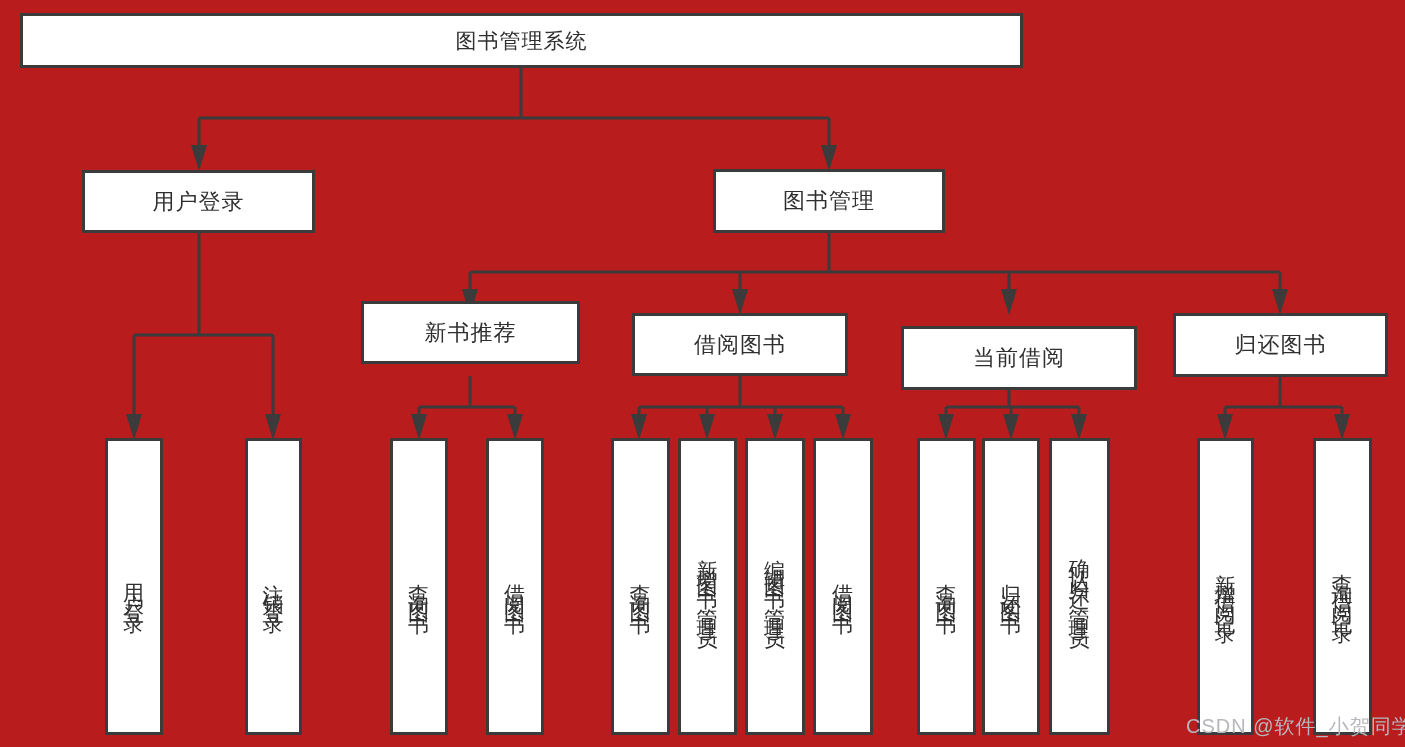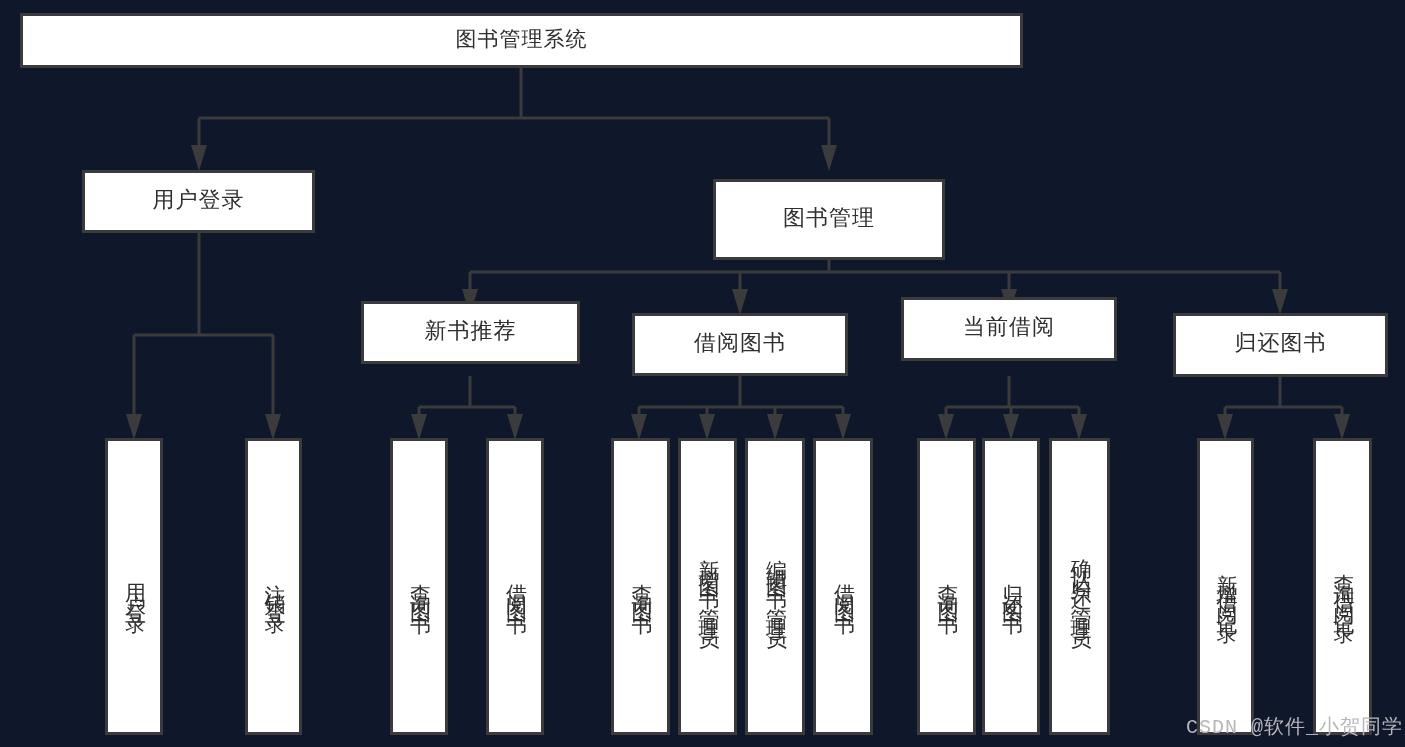--- a/index.html
+++ b/index.html
@@ -4,23 +4,23 @@
 <style>
   html, body {
     margin: 0;
     padding: 0;
     background: #ffffff;
   }
   #stage {
     position: relative;
     width: 1405px;
     height: 747px;
-    background: #0f172a;
+    background: #b91c1c;
     overflow: hidden;
-    font-family: Liberation Mono, monospace;
+    font-family: Liberation Sans, sans-serif;
   }
   #connector-layer {
     position: absolute;
     left: 0;
     top: 0;
     width: 1405px;
     height: 747px;
     pointer-events: none;
   }
   .node {
@@ -99,25 +99,25 @@
       <polygon points="1003,414 1019,414 1011,440"></polygon>
       <polygon points="1071,414 1087,414 1079,440"></polygon>
       <polygon points="1217,414 1233,414 1225,440"></polygon>
       <polygon points="1334,414 1350,414 1342,440"></polygon>
     </g>
   </svg>
 
   <div class="node h root" style="left:20px;top:13px;width:1003px;height:55px">图书管理系统</div>
 
   <div class="node h" style="left:82px;top:170px;width:233px;height:63px">用户登录</div>
-  <div class="node h" style="left:713px;top:179px;width:232px;height:81px">图书管理</div>
+  <div class="node h" style="left:713px;top:169px;width:232px;height:64px">图书管理</div>
 
   <div class="node h" style="left:361px;top:301px;width:219px;height:63px">新书推荐</div>
   <div class="node h" style="left:632px;top:313px;width:216px;height:63px">借阅图书</div>
-  <div class="node h" style="left:901px;top:297px;width:216px;height:64px">当前借阅</div>
+  <div class="node h" style="left:901px;top:326px;width:236px;height:64px">当前借阅</div>
   <div class="node h" style="left:1173px;top:313px;width:215px;height:64px">归还图书</div>
 
   <div class="node v" style="left:105px;top:438px;width:58px;height:297px">用户登录</div>
   <div class="node v" style="left:245px;top:438px;width:57px;height:297px">注销登录</div>
 
   <div class="node v" style="left:390px;top:438px;width:58px;height:297px">查询图书</div>
   <div class="node v" style="left:486px;top:438px;width:58px;height:297px">借阅图书</div>
 
   <div class="node v" style="left:611px;top:438px;width:59px;height:297px">查询图书</div>
   <div class="node v" style="left:678px;top:438px;width:59px;height:297px">新增图书（管理员）</div>

